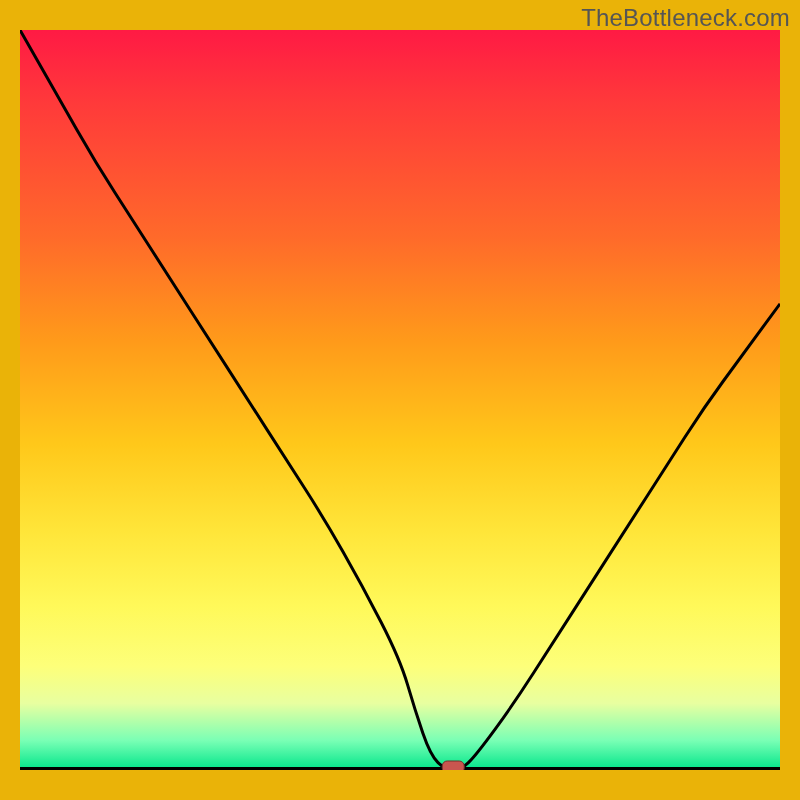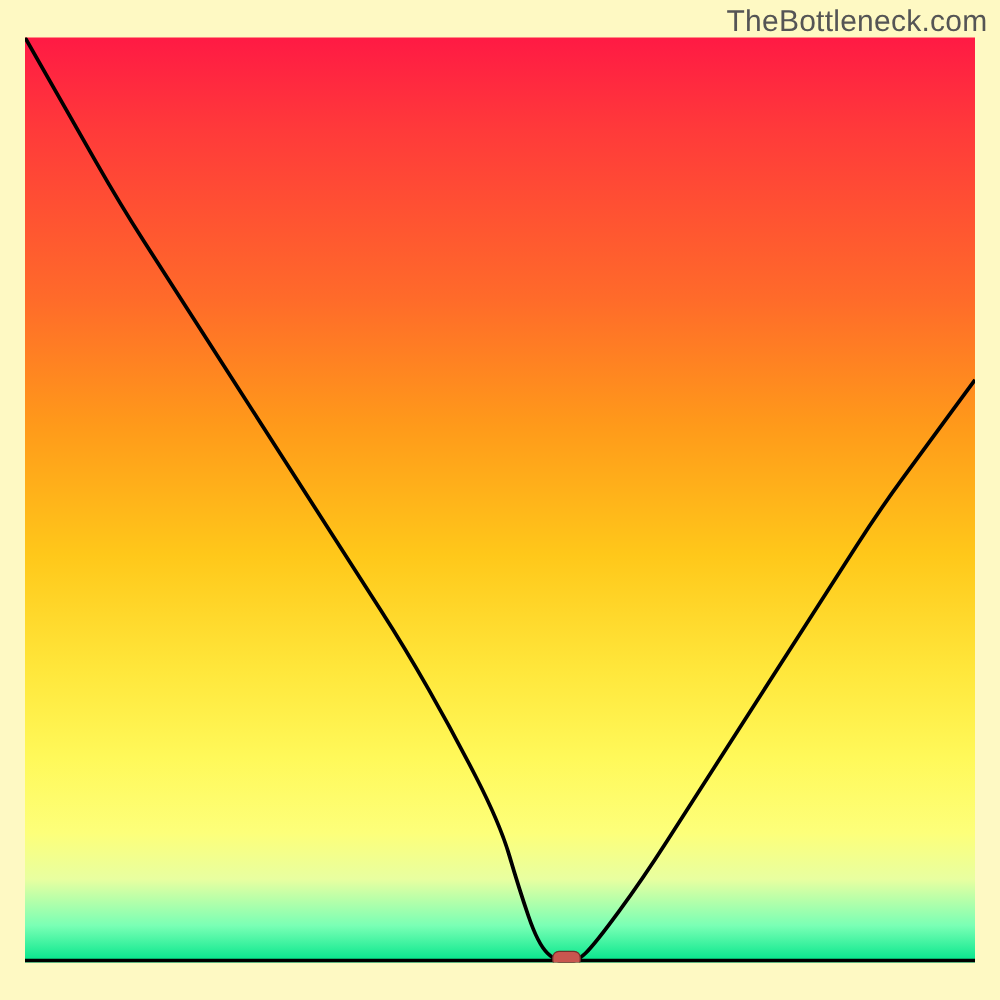--- a/index.html
+++ b/index.html
@@ -8,21 +8,21 @@
     width: 800px;
     height: 800px;
     background: #000;
     font-family: Arial, Helvetica, sans-serif;
     overflow: hidden;
   }
   .frame {
     position: relative;
     width: 800px;
     height: 800px;
-    background: #fef9c3;
+    background: #eab308;
   }
   .watermark {
     position: absolute;
     top: 4px;
     right: 10px;
     color: #555;
     font-size: 24px;
     font-weight: 500;
     letter-spacing: 0.2px;
     z-index: 5;

